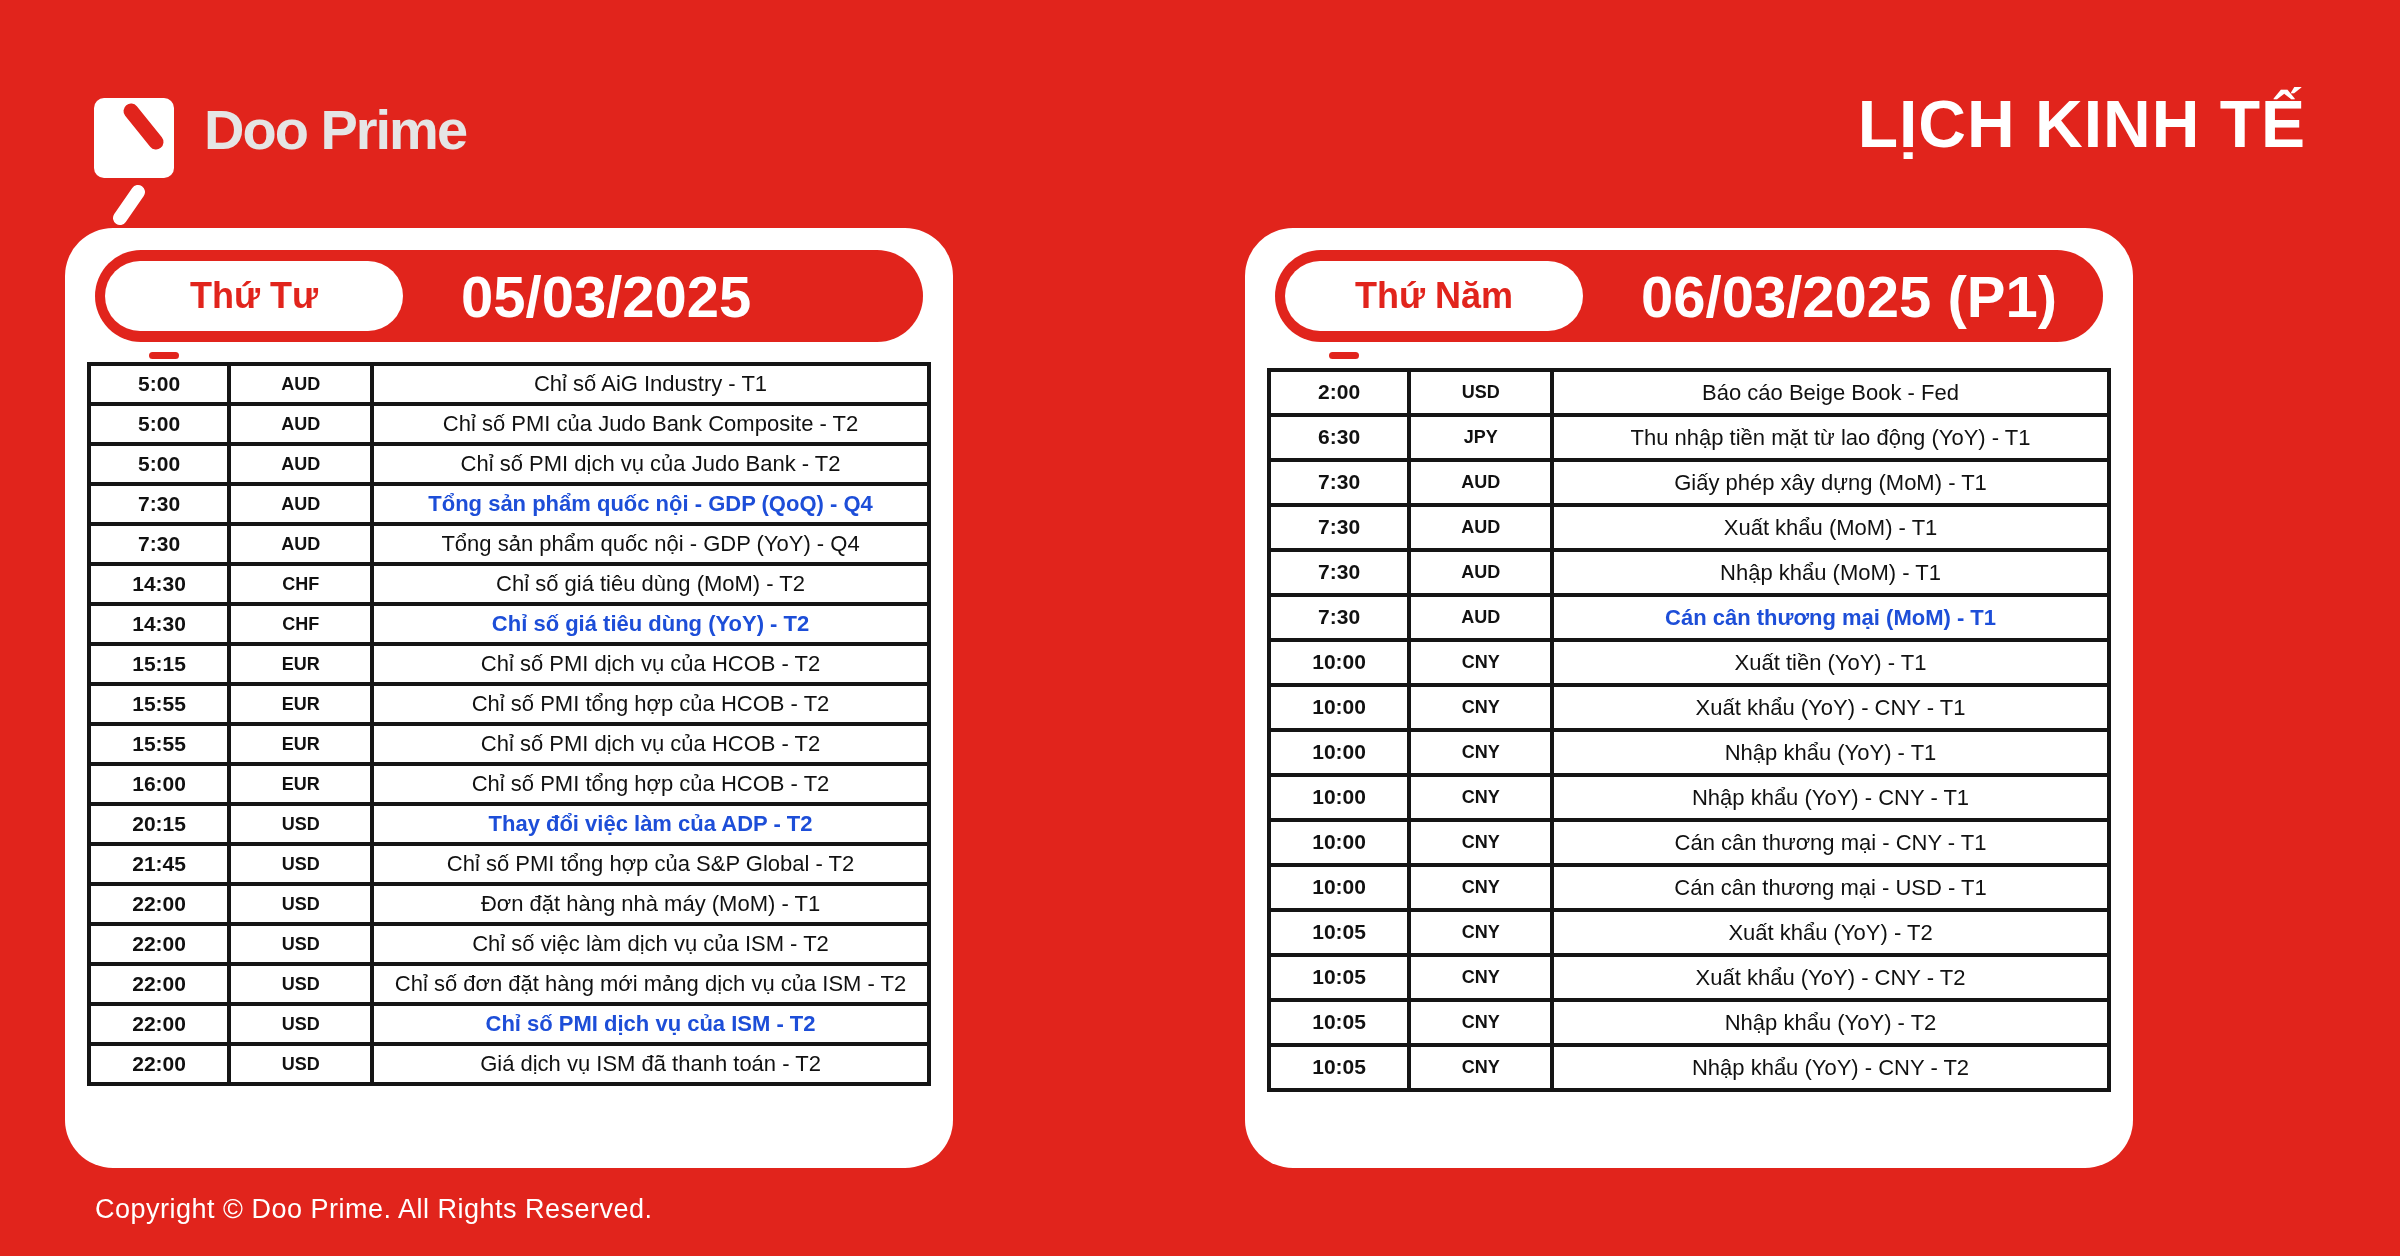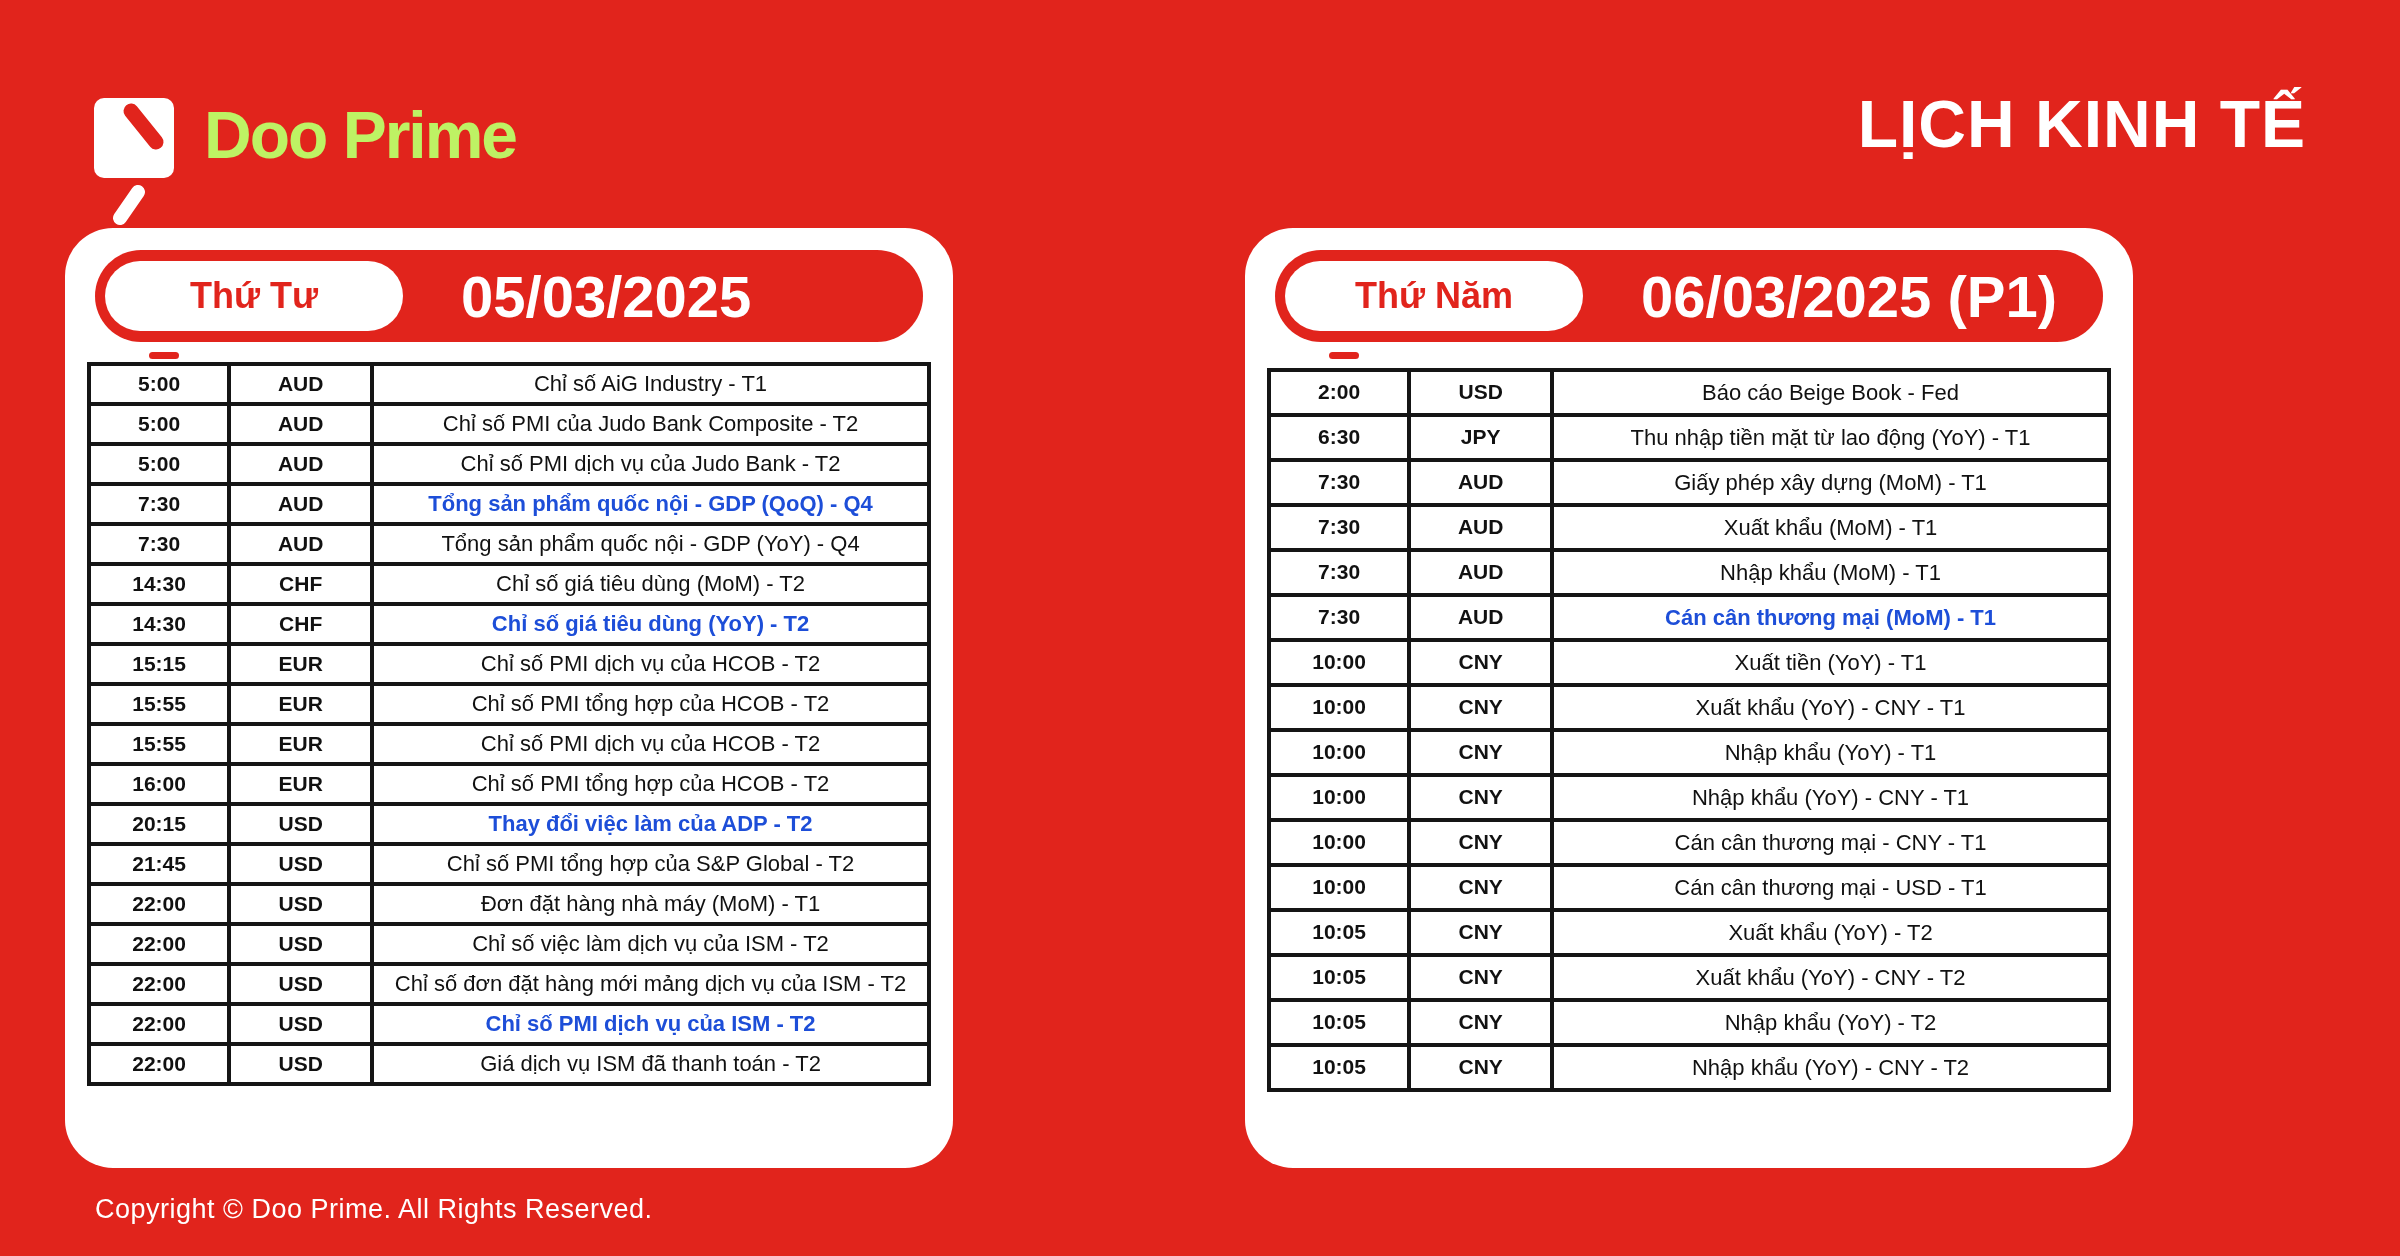--- a/index.html
+++ b/index.html
@@ -7,21 +7,21 @@
   body {
     position:relative;
     background:#E1241C;
     font-family:"Liberation Sans","DejaVu Sans",sans-serif;
     overflow:hidden;
   }
   
   .logo { position:absolute; left:92px; top:96px; display:flex; align-items:flex-start; gap:24px; }
   .logo svg { width:88px; height:130px; display:block; }
   .wordmark {
-    color:#bef264; font-size:66px; font-weight:bold; letter-spacing:-2px;
+    color:#e5e5e5; font-size:56px; font-weight:bold; letter-spacing:-2px;
     line-height:1; margin-top:6px;
   }
   .page-title {
     position:absolute; right:94px; top:86px;
     color:#fff; font-size:66px; font-weight:bold; letter-spacing:1px;
   }
   
   .panel {
     position:absolute; top:228px; width:888px; height:940px;
     background:#fff; border-radius:48px;
@@ -51,21 +51,21 @@
   .panel-left  .table-wrap { top:134px; }
   .panel-right .table-wrap { top:140px;border-radius:13px; }
   table { width:100%; border-collapse:collapse; table-layout:fixed; }
   td {
     border:4px solid #151515; text-align:center; vertical-align:middle;
     color:#111; font-size:22px; line-height:1.05; overflow:hidden; white-space:nowrap;
   }
   .panel-left  td { height:40px; }
   .panel-right td { height:45px; }
   .col-time { width:16.7%; font-weight:bold; font-size:21px; }
-  .col-cur  { width:17%;  font-weight:bold; font-size:21px; }
+  .col-cur  { width:17%;  font-weight:bold; font-size:18px; }
   .col-event{ }
   tr.hl .col-event { color:#1d4ed8; font-weight:bold; }
   
   .copyright {
     position:absolute; left:95px; top:1194px;
     color:#fff; font-size:27px; letter-spacing:0.5px;
   }
 </style>
 </head>
 <body>

